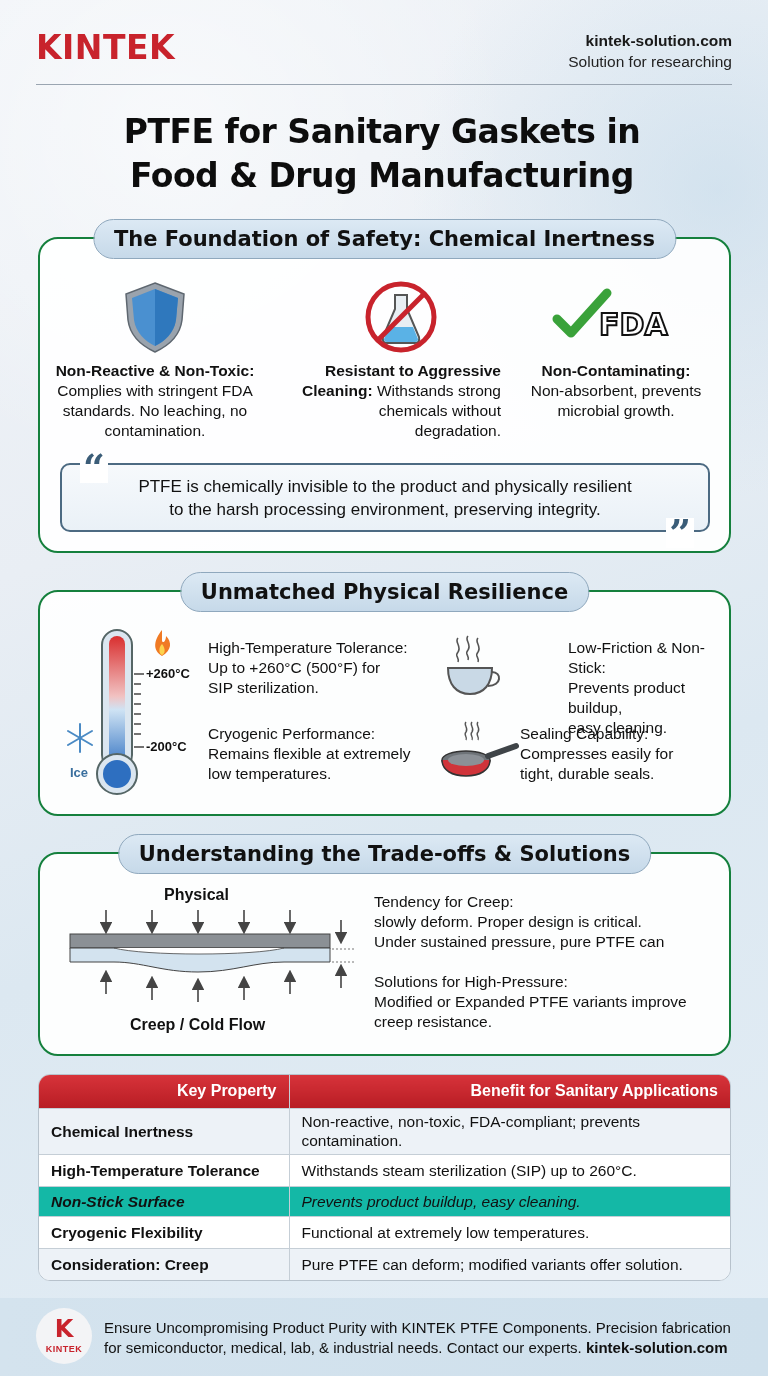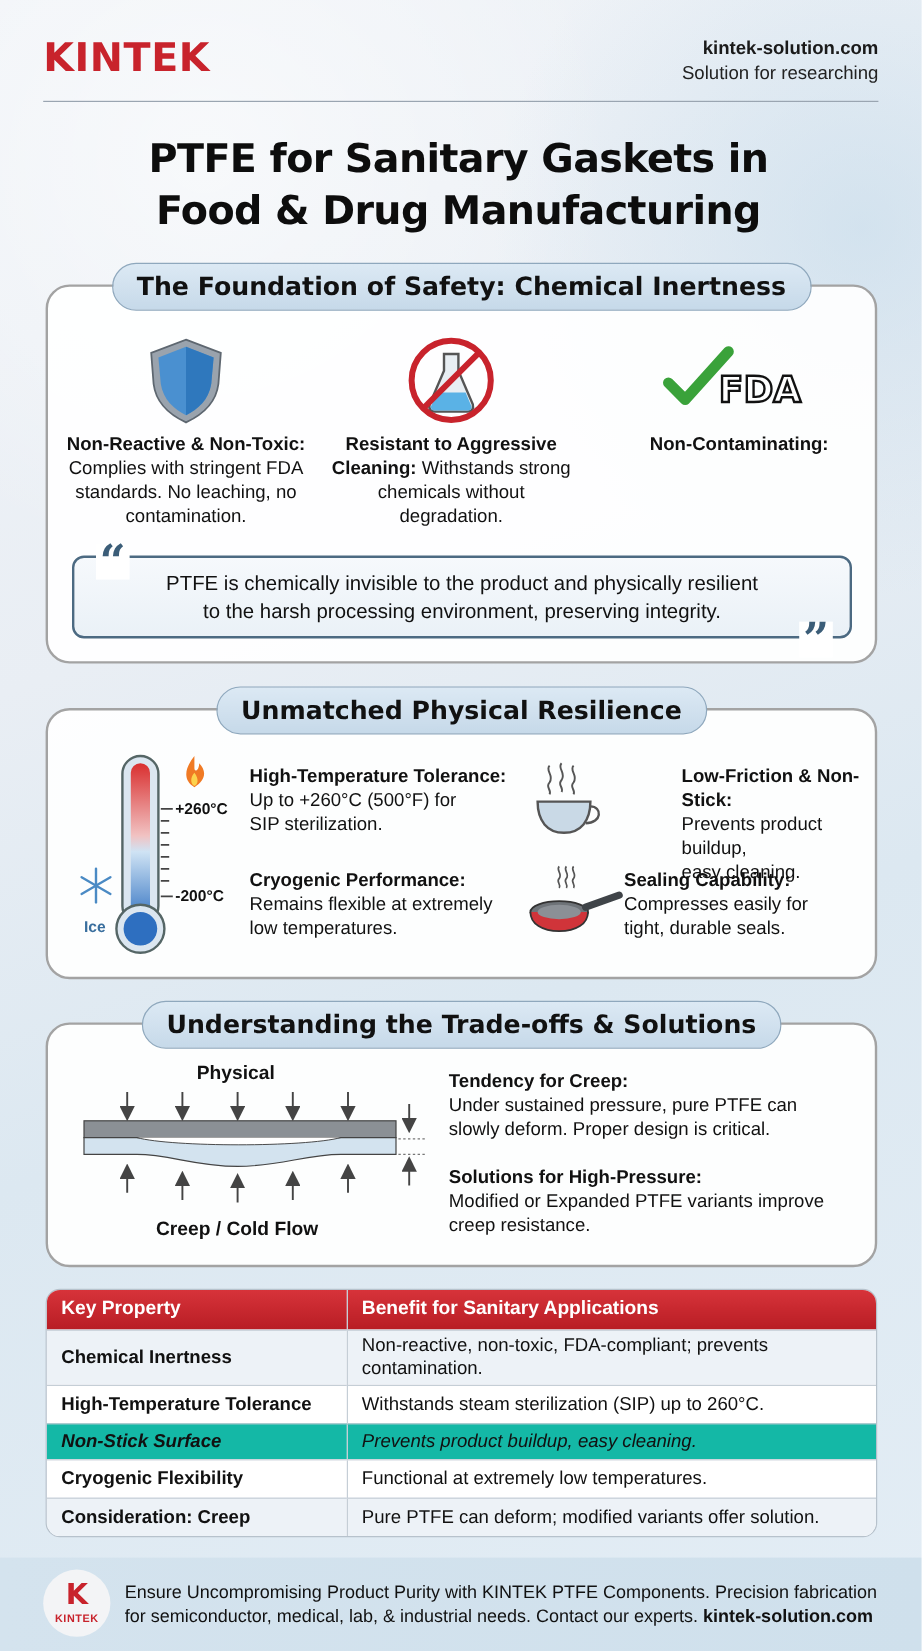--- a/index.html
+++ b/index.html
@@ -17,44 +17,44 @@
   .header { position:absolute; left:36px; top:22px; width:696px; height:62px; }
   .logo { position:absolute; left:0; top:6px; font-family:"DejaVu Sans", sans-serif; font-weight:bold; font-size:33px; color:#c8232c; letter-spacing:0.5px; }
   .site { position:absolute; right:0; top:8px; text-align:right; font-size:15.5px; line-height:21px; }
   .site .url { font-weight:bold; color:#1a1a1a; }
   .site .tag { color:#222; }
   .hr { position:absolute; left:36px; top:84px; width:696px; height:1px; background:#9aa5b1; }
 
   .title { position:absolute; left:0; top:110px; width:764px; text-align:center; font-family:"DejaVu Sans", sans-serif; font-weight:bold; font-size:33px; line-height:44px; color:#0d0d0d; letter-spacing:-0.5px; }
 
   
-  .panel { position:absolute; left:38px; width:693px; border:2px solid #a3a3a3; border-radius:20px; background:rgba(255,255,255,0.92); }
+  .panel { position:absolute; left:38px; width:693px; border:2px solid #15803d; border-radius:20px; background:rgba(255,255,255,0.92); }
   .pill { position:absolute; left:50%; transform:translateX(-50%); height:40px; padding:0 20px; border:1.5px solid #8fa8bd; border-radius:22px; background:linear-gradient(180deg,#dce9f4,#c6d9e9); font-family:"DejaVu Sans", sans-serif; font-weight:bold; font-size:21px; line-height:38px; white-space:nowrap; color:#111; }
 
   .p1 { top:237px; height:316px; }
   .p1 .pill { top:-20px; }
   .feat3 { position:absolute; top:38px; width:200px; text-align:center; font-size:15.5px; line-height:20px; color:#111; }
   .feat3 .ic { height:80px; display:flex; align-items:center; justify-content:center; margin-bottom:4px; }
   .feat3 b { font-weight:bold; }
 
   .quote { position:absolute; left:20px; top:224px; width:650px; height:69px; border:2px solid #4c6a82; border-radius:10px; background:linear-gradient(180deg,#f6f9fc,#eaf1f7); text-align:center; font-size:17px; line-height:23px; padding-top:10px; color:#111; }
   .qmark { position:absolute; font-family:"DejaVu Serif", serif; font-weight:bold; font-size:38px; color:#3b5d78; background:#fff; padding:0 3px; line-height:30px; }
 
   .p2 { top:590px; height:226px; }
   .p2 .pill { top:-20px; }
   .feat { position:absolute; font-size:15.5px; line-height:20px; color:#111; }
-  .feat .h { font-weight:bold; }
+  .feat .h { font-weight:normal; }
 
   .p3 { top:852px; height:204px; }
   .p3 .pill { top:-20px; }
 
   
   .tbl { position:absolute; left:38px; top:1074px; width:693px; border-radius:12px; overflow:hidden; border:1px solid #b7c2cc; background:#fff; }
   table { width:100%; border-collapse:collapse; font-size:15.5px; }
-  th { background:linear-gradient(180deg,#d7333a,#b81d24); color:#fff; text-align:left; font-weight:bold; height:33px; padding:0 12px; font-size:16px; }
+  th { background:linear-gradient(180deg,#d7333a,#b81d24); color:#fff; text-align:right; font-weight:bold; height:33px; padding:0 12px; font-size:16px; }
   th + th, td + td { border-left:1px solid #c5ced6; }
   td { padding:0 12px; line-height:19px; color:#111; border-top:1px solid #c5ced6; }
   td.k { font-weight:bold; width:250px; }
   tr.r0 td { height:46px; background:#edf2f7; }
   tr.r1 td { height:32px; background:#ffffff; }
   tr.r2 td { height:30px; background:#14b8a6;font-style:italic; }
   tr.r3 td { height:32px; background:#ffffff; }
   tr.r4 td { height:32px; background:#edf2f7; }
 
   
@@ -93,40 +93,41 @@
       <svg width="66" height="74" viewBox="0 0 66 74">
         <path d="M33 3 L62 14 L60 40 C58 56 46 66 33 72 C20 66 8 56 6 40 L4 14 Z" fill="#9aa3ad" stroke="#5e6770" stroke-width="1.5"></path>
         <path d="M33 9 L56 18 L54 40 C52 53 43 61 33 66 C23 61 14 53 12 40 L10 18 Z" fill="#4a90d0"></path>
         <path d="M33 9 L56 18 L54 40 C52 53 43 61 33 66 Z" fill="#2f78bd"></path>
       </svg>
     </div>
     <div><b>Non-Reactive &amp; Non-Toxic:</b></div>
     <div>Complies with stringent FDA standards. No leaching, no contamination.</div>
   </div>
 
-  <div class="feat3" style="left:236px;">
+  <div class="feat3" style="left:261px;text-align:right;">
     <div class="ic">
       <svg width="76" height="76" viewBox="0 0 76 76">
         <path d="M32 16 L44 16 L44 30 L56 58 C57 62 55 64 52 64 L24 64 C21 64 19 62 20 58 L32 30 Z" fill="#e8eef3" stroke="#555" stroke-width="2"></path>
         <path d="M26 48 L50 48 L55 60 C55 62 54 63 52 63 L24 63 C22 63 21 62 21 60 Z" fill="#5ab2e6"></path>
         <circle cx="38" cy="38" r="33" fill="none" stroke="#c8232c" stroke-width="5"></circle>
         <line x1="15" y1="61" x2="61" y2="15" stroke="#c8232c" stroke-width="5"></line>
       </svg>
     </div>
     <div><b>Resistant to Aggressive Cleaning:</b> <span>Withstands strong chemicals without degradation.</span></div>
   </div>
 
   <div class="feat3" style="left:476px;">
     <div class="ic">
       <svg width="130" height="60" viewBox="0 0 130 60">
         <path d="M6 32 L20 46 L56 6" fill="none" stroke="#3aa23a" stroke-width="9" stroke-linecap="round" stroke-linejoin="round"></path>
         <text x="48" y="48" font-family="DejaVu Sans, sans-serif" font-weight="bold" font-size="30" fill="#fff" stroke="#111" stroke-width="2">FDA</text>
       </svg>
     </div>
     <div><b>Non-Contaminating:</b></div>
+    <div>Non-absorbent, prevents microbial growth.</div>
   </div>
 
   <div class="quote">
     <span class="qmark" style="left:18px; top:-12px;">“</span>
     <div>PTFE is chemically invisible to the product and physically resilient</div>
     <div>to the harsh processing environment, preserving integrity.</div>
     <span class="qmark" style="right:14px; bottom:-18px;">”</span>
   </div>
 </div>
 
@@ -247,22 +248,22 @@
       <path d="M6 44 L266 44 L266 58 L220 58 C190 58 170 68 134 68 C98 68 78 58 50 58 L6 58 Z" fill="#d3e3ef" stroke="#444" stroke-width="1"></path>
       <path d="M50 44 C80 52 190 52 220 44" fill="#fff" stroke="#444" stroke-width="0.8"></path>
       <line x1="268" y1="45" x2="290" y2="45" stroke="#777" stroke-dasharray="2,2"></line>
       <line x1="268" y1="58" x2="290" y2="58" stroke="#777" stroke-dasharray="2,2"></line>
     </svg>
     <div style="position:absolute; left:66px; top:132px; font-size:16px; font-weight:bold;">Creep / Cold Flow</div>
   </div>
 
   <div class="feat" style="left:334px; top:38px;">
     <div class="h">Tendency for Creep:</div>
+    <div>slowly deform. Proper design is critical.</div>
     <div>Under sustained pressure, pure PTFE can</div>
-    <div>slowly deform. Proper design is critical.</div>
   </div>
   <div class="feat" style="left:334px; top:118px;">
     <div class="h">Solutions for High-Pressure:</div>
     <div>Modified or Expanded PTFE variants improve</div>
     <div>creep resistance.</div>
   </div>
 </div>
 
 <div class="tbl">
   <table>

